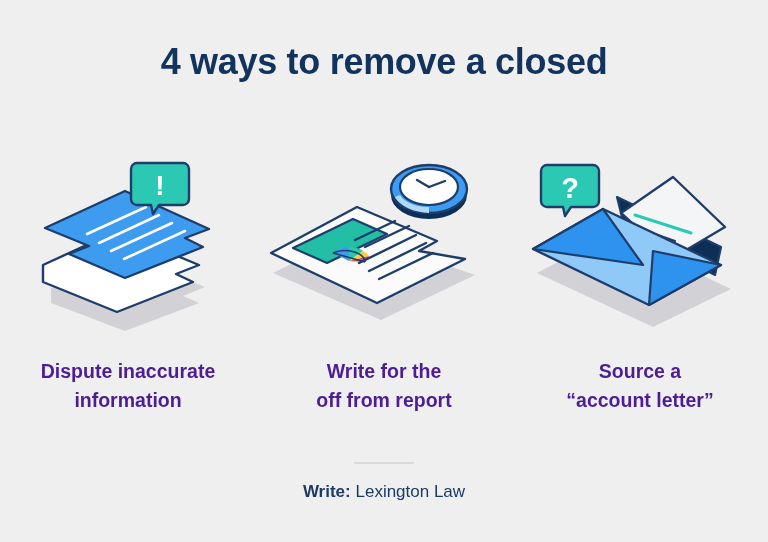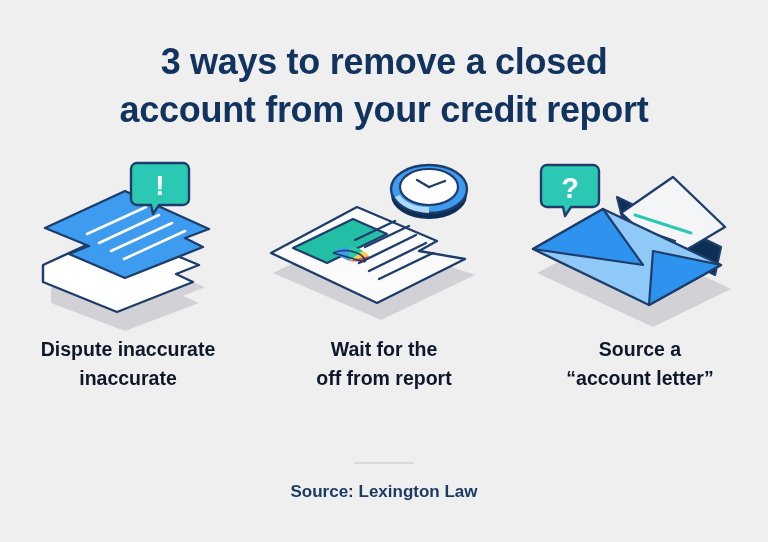--- a/index.html
+++ b/index.html
@@ -53,25 +53,26 @@
     align-items: center;
   }
   .art {
     width: 230px;
     height: 180px;
     position: relative;
   }
   .art svg { display: block; }
 
   .caption {
+    margin-top: 22px;
     width: 210px;
     text-align: center;
     font-size: 19.5px;
     font-weight: bold;
-    color: #0f172a;
+    color: #4c1d95;
     line-height: 1.48;
   }
 
   
   .footer {
     position: absolute;
     left: 0;
     top: 462px;
     width: 768px;
     text-align: center;
@@ -84,31 +85,30 @@
     border-radius: 1px;
   }
   .source {
     font-size: 17px;
     color: #1d3a63;
   }
   .source-label {
     font-weight: bold;
   }
   .source-value {
-    font-weight: bold;
+    font-weight: normal;
   }
 </style>
 </head>
 <body>
 
 <div id="infographic">
 
   <div class="title-block">
-    <div class="title-line">3 ways to remove a closed</div>
-    <div class="title-line">account from your credit report</div>
+    <div class="title-line">4 ways to remove a closed</div>
   </div>
 
   <div class="columns">
 
     <div class="column">
       <div class="art">
         <svg width="230" height="180" viewBox="0 0 230 180" xmlns="http://www.w3.org/2000/svg">
 
           <g>
             <path d="M38 133 L112 100 L192 132 L170 141 L186 148 L112 176 L38 148 Z" fill="#d2d2d6"></path>
@@ -131,21 +131,21 @@
           </g>
 
           <g>
             <path d="M124 8 H170 a6 6 0 0 1 6 6 V44 a6 6 0 0 1 -6 6 H146 l-6 9 l-2 -9 H124 a6 6 0 0 1 -6 -6 V14 a6 6 0 0 1 6 -6 Z" fill="#2bc9b4" stroke="#1e3d6b" stroke-width="2.4" stroke-linejoin="round"></path>
             <text x="147" y="40" font-family="Liberation Sans, sans-serif" font-size="28" font-weight="bold" fill="#ffffff" text-anchor="middle">!</text>
           </g>
         </svg>
       </div>
       <div class="caption">
         <div>Dispute inaccurate</div>
-        <div>inaccurate</div>
+        <div>information</div>
       </div>
     </div>
 
     <div class="column">
       <div class="art">
         <svg width="230" height="180" viewBox="0 0 230 180" xmlns="http://www.w3.org/2000/svg">
 
           <g>
             <path d="M4 118 L86 78 L206 120 L112 165 Z" fill="#d2d2d6"></path>
           </g>
@@ -182,21 +182,21 @@
             <path d="M126 42 A38 24 0 0 0 160 58 L160 52 A30 18 0 0 1 131 40 Z" fill="#aed9f9"></path>
 
             <g stroke="#1e3d6b" stroke-width="2.4" stroke-linecap="round">
               <line x1="160" y1="32" x2="176" y2="26"></line>
               <line x1="160" y1="32" x2="148" y2="25"></line>
             </g>
           </g>
         </svg>
       </div>
       <div class="caption">
-        <div>Wait for the</div>
+        <div>Write for the</div>
         <div>off from report</div>
       </div>
     </div>
 
     <div class="column">
       <div class="art">
         <svg width="230" height="180" viewBox="0 0 230 180" xmlns="http://www.w3.org/2000/svg">
 
           <g>
             <path d="M12 118 L88 78 L206 134 L128 172 Z" fill="#d2d2d6"></path>
@@ -233,18 +233,18 @@
         <div>Source a</div>
         <div>“account letter”</div>
       </div>
     </div>
 
   </div>
 
   <div class="footer">
     <div class="divider"></div>
     <div class="source">
-      <span class="source-label">Source:</span>
+      <span class="source-label">Write:</span>
       <span class="source-value">Lexington Law</span>
     </div>
   </div>
 
 </div>
 
 </body></html>

